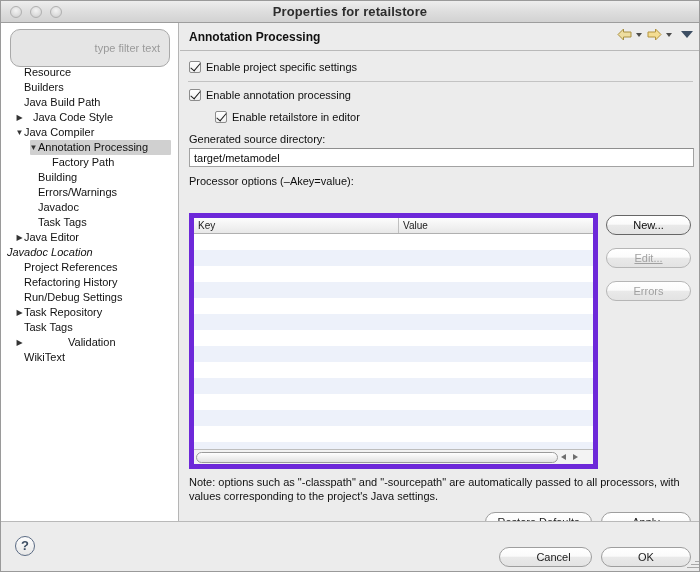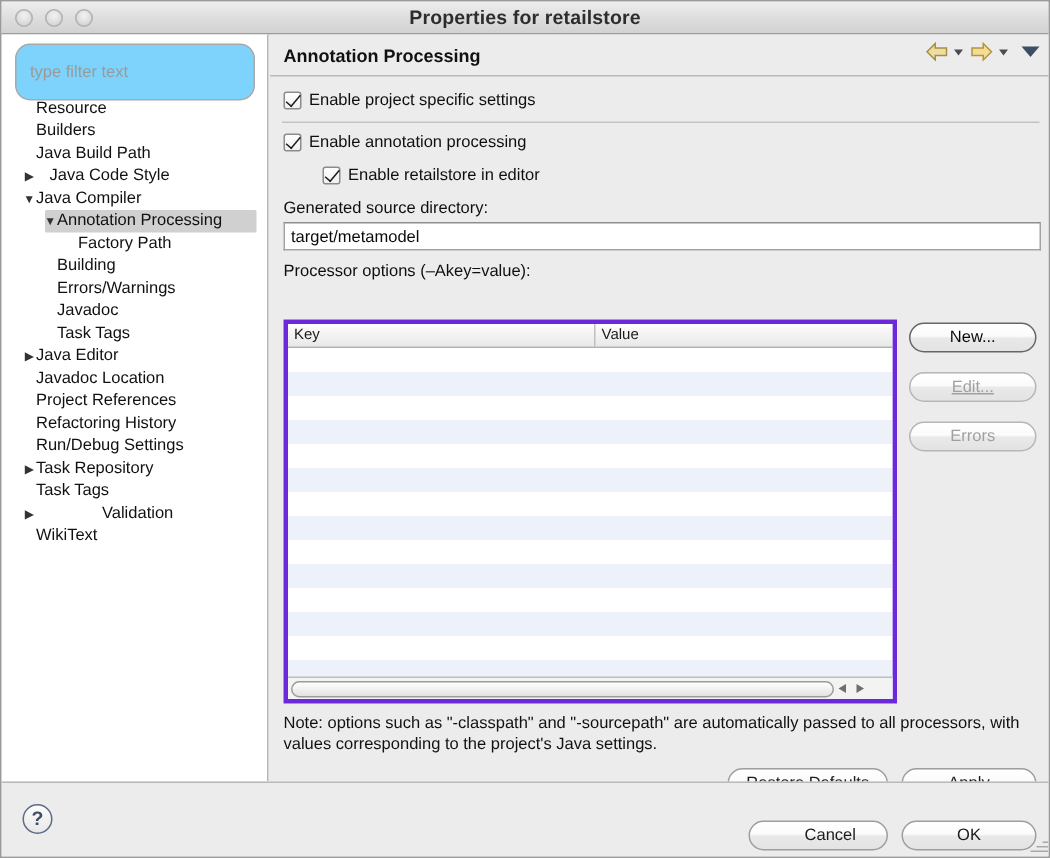--- a/index.html
+++ b/index.html
@@ -75,27 +75,28 @@
     background: #ffffff;
     border-right: 1px solid #b5b5b5;
     box-sizing: border-box;
   }
   .filter-box {
     position: absolute;
     left: 9px; top: 6px;
     width: 160px; height: 19px;
     border: 1px solid #a9a9a9;
     border-radius: 10px;
-    background: #7dd3fc;
+    background: #e5e5e5;
     box-sizing: border-box;
     font-family: "Liberation Sans", sans-serif;
     font-size: 11px;
     color: #0a0a0a;
     padding: 18px 9px;
     outline: none;
+    text-align: right;
   }
   .filter-box::placeholder { color: #9a9a9a; }
   .tree {
     position: absolute;
     left: 0; top: 42px;
     width: 177px;
   }
   .tree-item {
     position: relative;
     height: 15px;
@@ -221,21 +222,21 @@
     color: #0a0a0a;
     padding: 0 4px;
     outline: none;
   }
 
   
   .table-wrap {
     position: absolute;
     left: 188px; top: 190px;
     width: 409px; height: 256px;
-    border: 3px solid #6d28d9;
+    border: 5px solid #6d28d9;
     background: #ffffff;
     box-sizing: border-box;
     overflow: hidden;
   }
   .thead {
     display: flex;
     height: 15px;
     background: linear-gradient(to bottom, #fdfdfd, #e8e8e8);
     border-bottom: 1px solid #b0b0b0;
     font-size: 10px;
@@ -413,21 +414,21 @@
             <span class="lbl" style="left: 37px;">Javadoc</span>
           </div>
           <div class="tree-item">
             <span class="lbl" style="left: 37px;">Task Tags</span>
           </div>
           <div class="tree-item">
             <span class="tw" style="left: 14px;">▶</span>
             <span class="lbl" style="left: 23px;">Java Editor</span>
           </div>
           <div class="tree-item">
-            <span class="lbl" style="left: 23px;">Javadoc Location</span>
+            <span class="lbl" style="left: 6px; font-style: italic;">Javadoc Location</span>
           </div>
           <div class="tree-item">
             <span class="lbl" style="left: 23px;">Project References</span>
           </div>
           <div class="tree-item">
             <span class="lbl" style="left: 23px;">Refactoring History</span>
           </div>
           <div class="tree-item">
             <span class="lbl" style="left: 23px;">Run/Debug Settings</span>
           </div>

